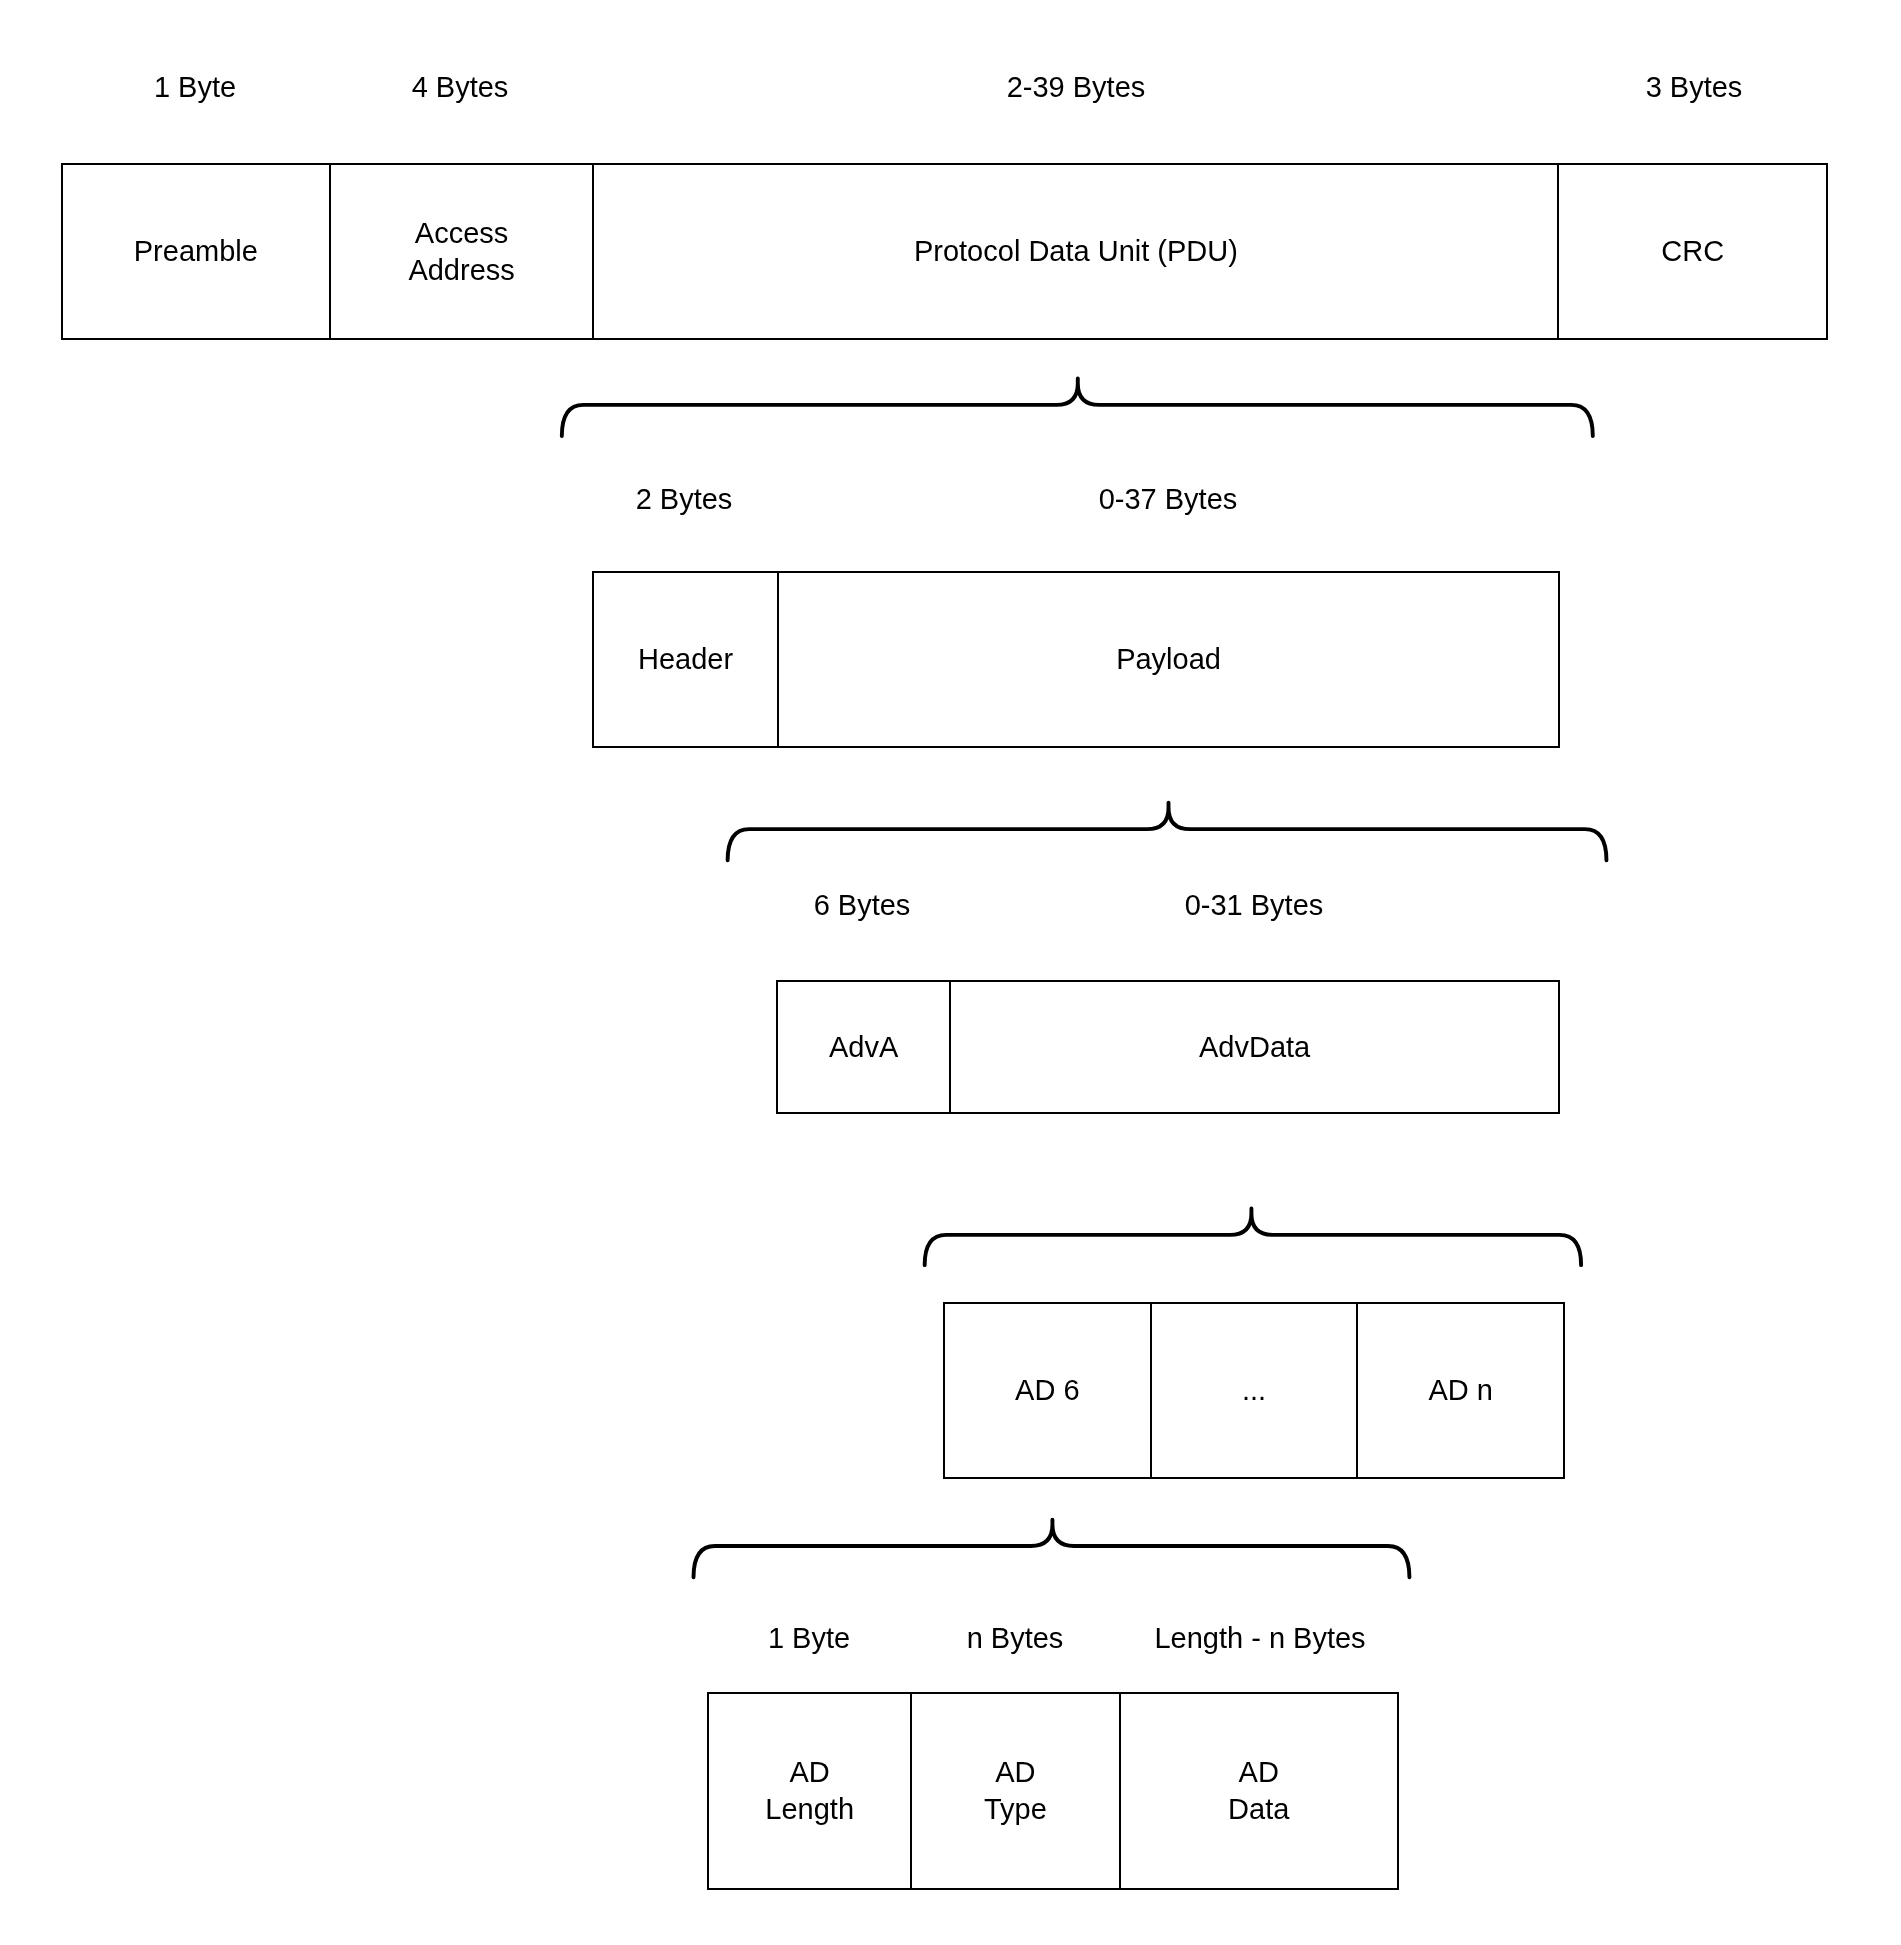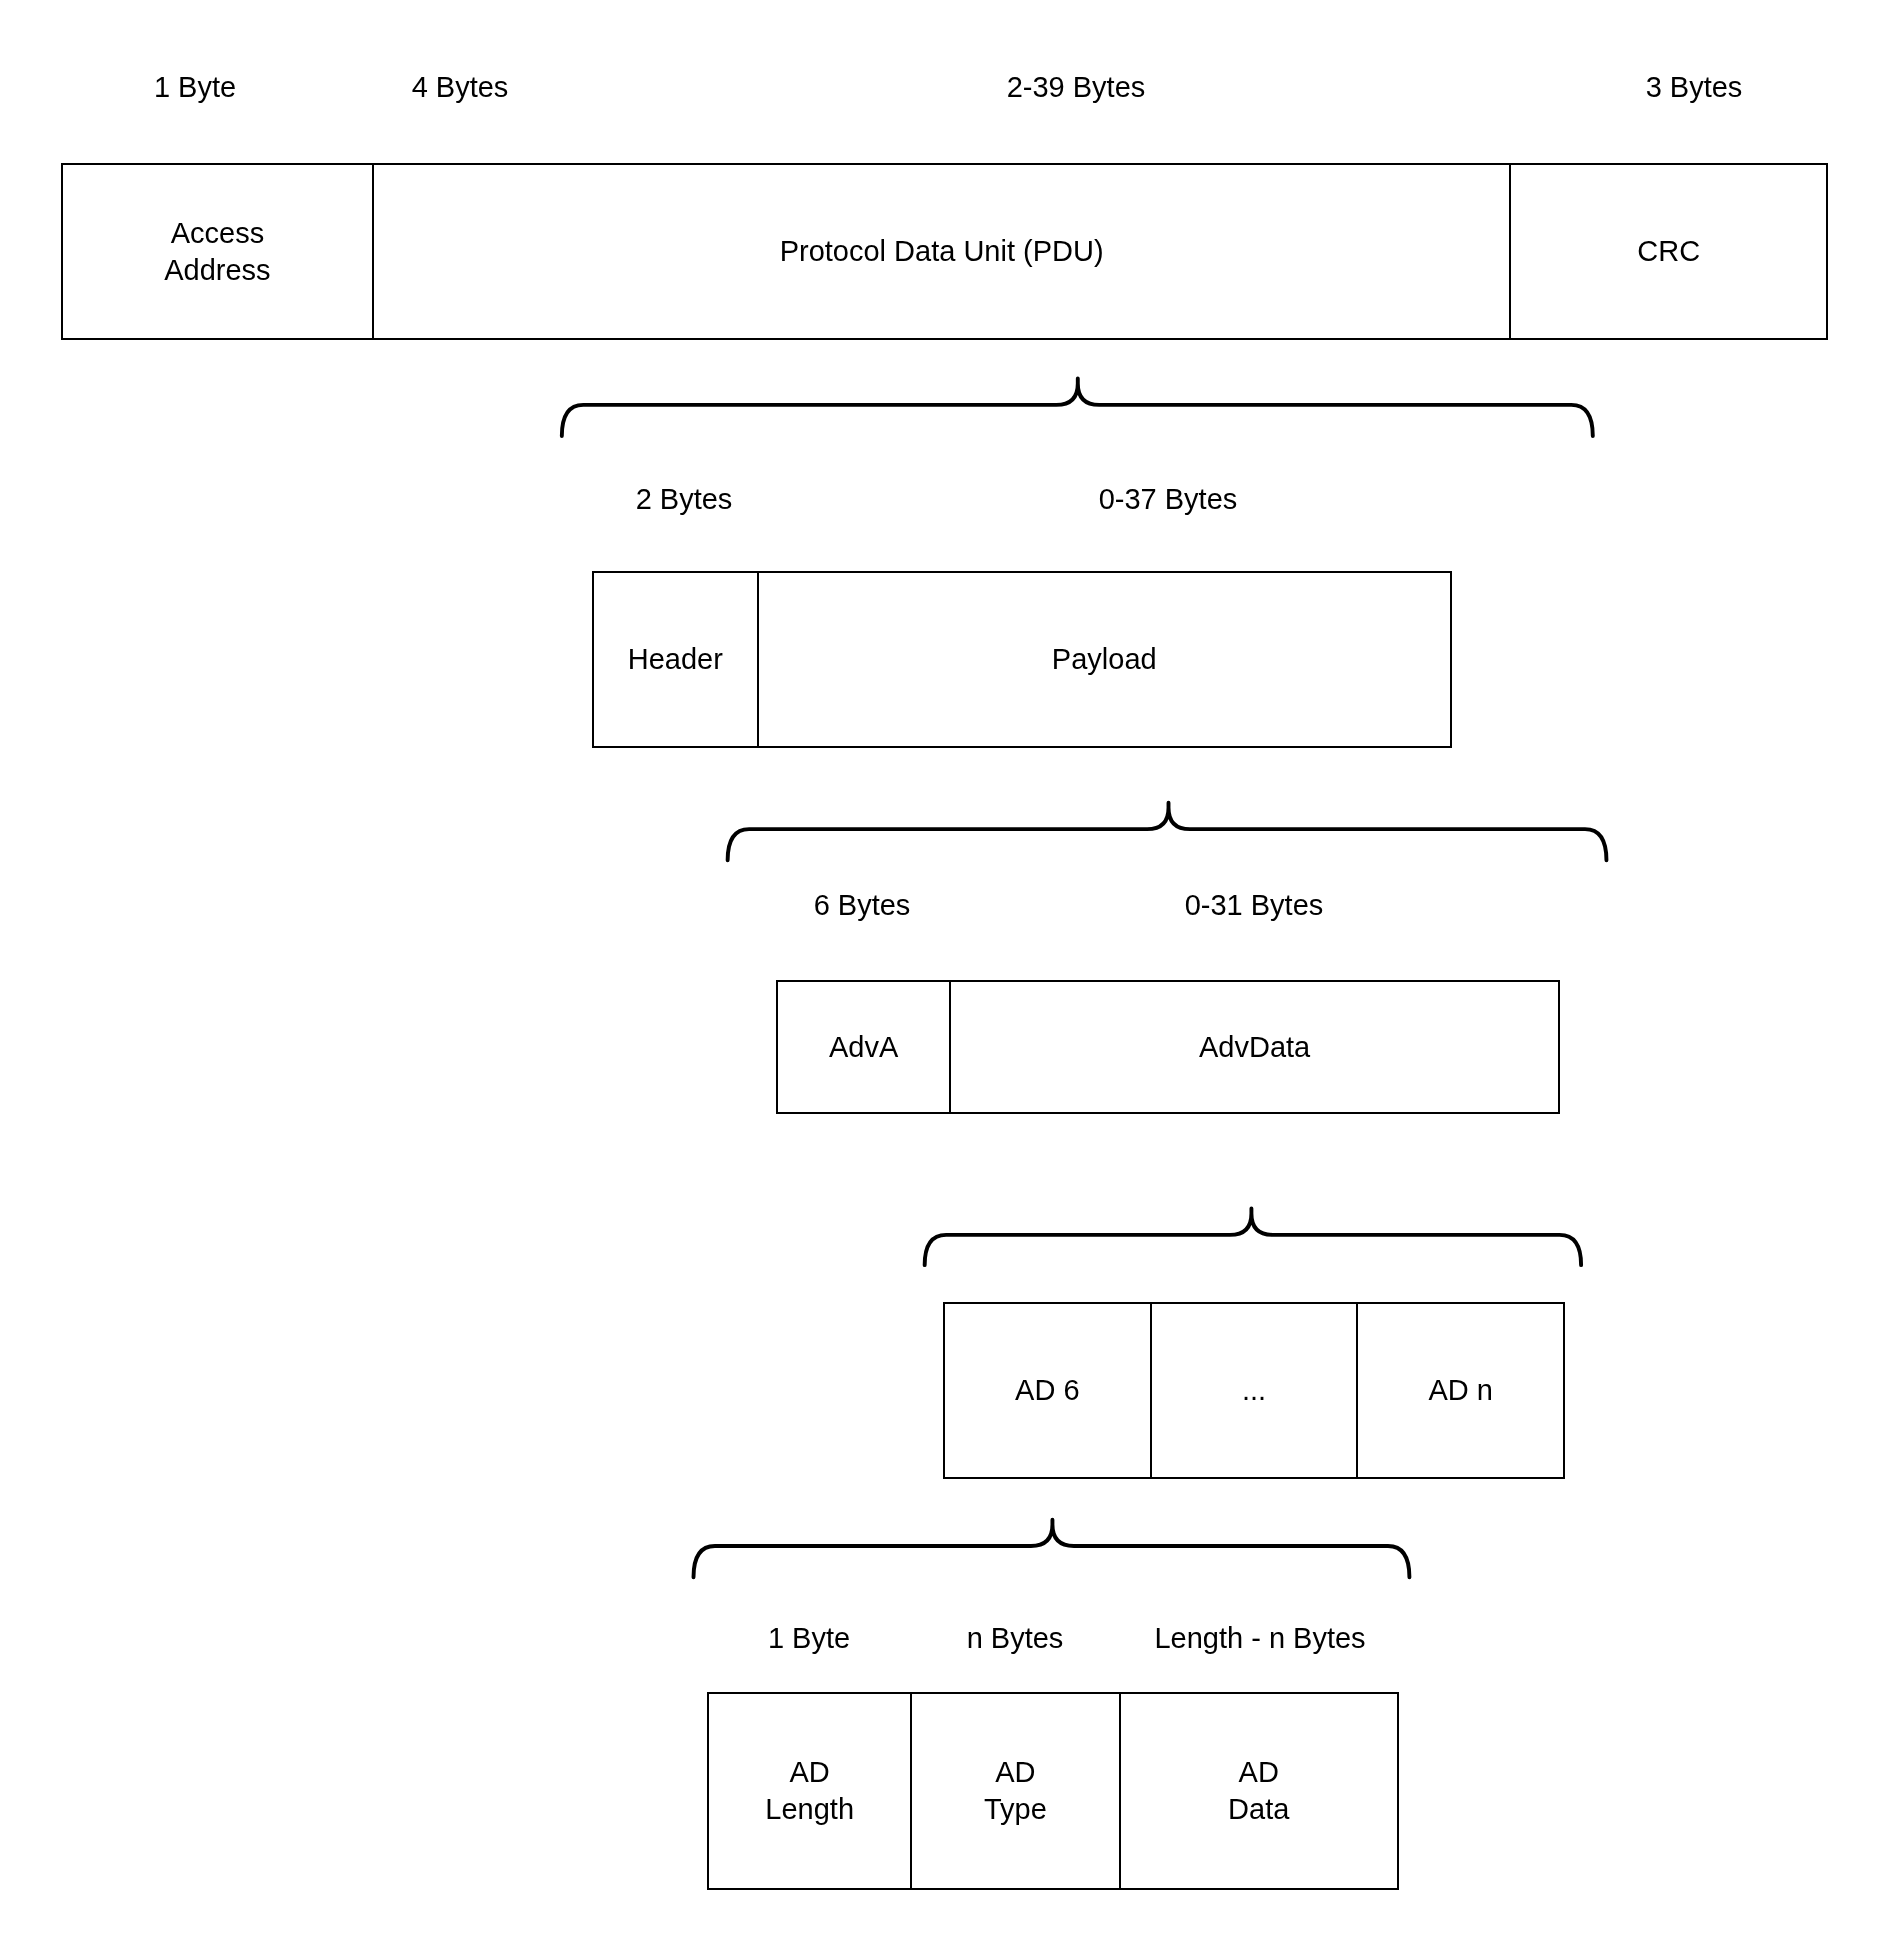--- a/index.html
+++ b/index.html
@@ -68,30 +68,31 @@
 <body>
 
 <div id="canvas">
 
   <div class="size-label" style="left:195px; top:70px;">1 Byte</div>
   <div class="size-label" style="left:460px; top:70px;">4 Bytes</div>
   <div class="size-label" style="left:1076px; top:70px;">2-39 Bytes</div>
   <div class="size-label" style="left:1694px; top:70px;">3 Bytes</div>
 
   <div class="box-row" style="left:61px; top:163px; width:1767px; height:177px;">
+    <div class="cell" style="flex:274 0 0;">Preamble</div>
     <div class="cell" style="flex:270 0 0;">Access
 Address</div>
     <div class="cell" style="flex:993 0 0;">Protocol Data Unit (PDU)</div>
     <div class="cell" style="flex:275 0 0;">CRC</div>
   </div>
 
   <div class="size-label" style="left:684px; top:482px;">2 Bytes</div>
   <div class="size-label" style="left:1168px; top:482px;">0-37 Bytes</div>
 
-  <div class="box-row" style="left:592px; top:571px; width:860px; height:177px;">
+  <div class="box-row" style="left:592px; top:571px; width:968px; height:177px;">
     <div class="cell" style="flex:189 0 0;">Header</div>
     <div class="cell" style="flex:804 0 0;">Payload</div>
   </div>
 
   <div class="size-label" style="left:862px; top:888px;">6 Bytes</div>
   <div class="size-label" style="left:1254px; top:888px;">0-31 Bytes</div>
 
   <div class="box-row" style="left:776px; top:980px; width:784px; height:134px;">
     <div class="cell" style="flex:177 0 0;">AdvA</div>
     <div class="cell" style="flex:627 0 0;">AdvData</div>

